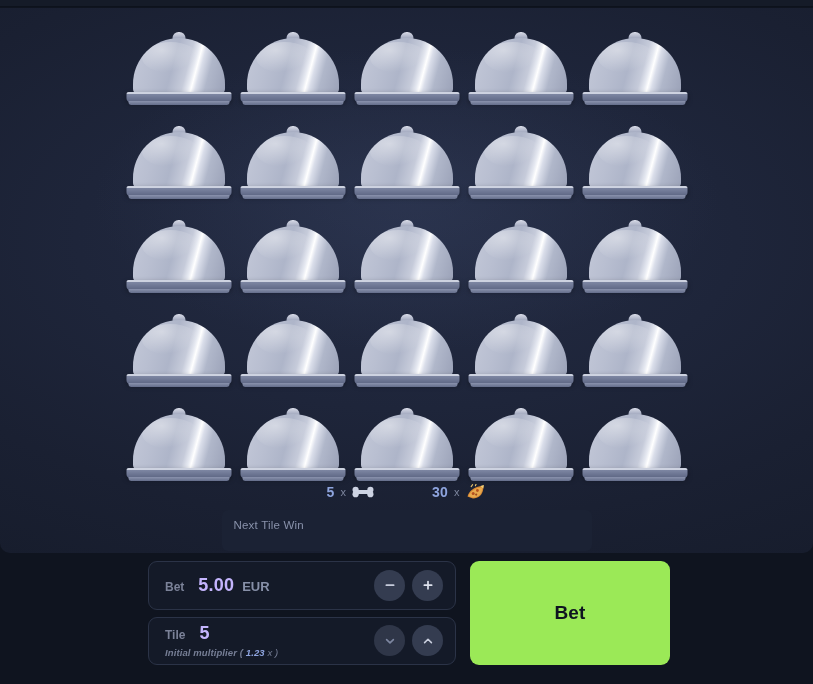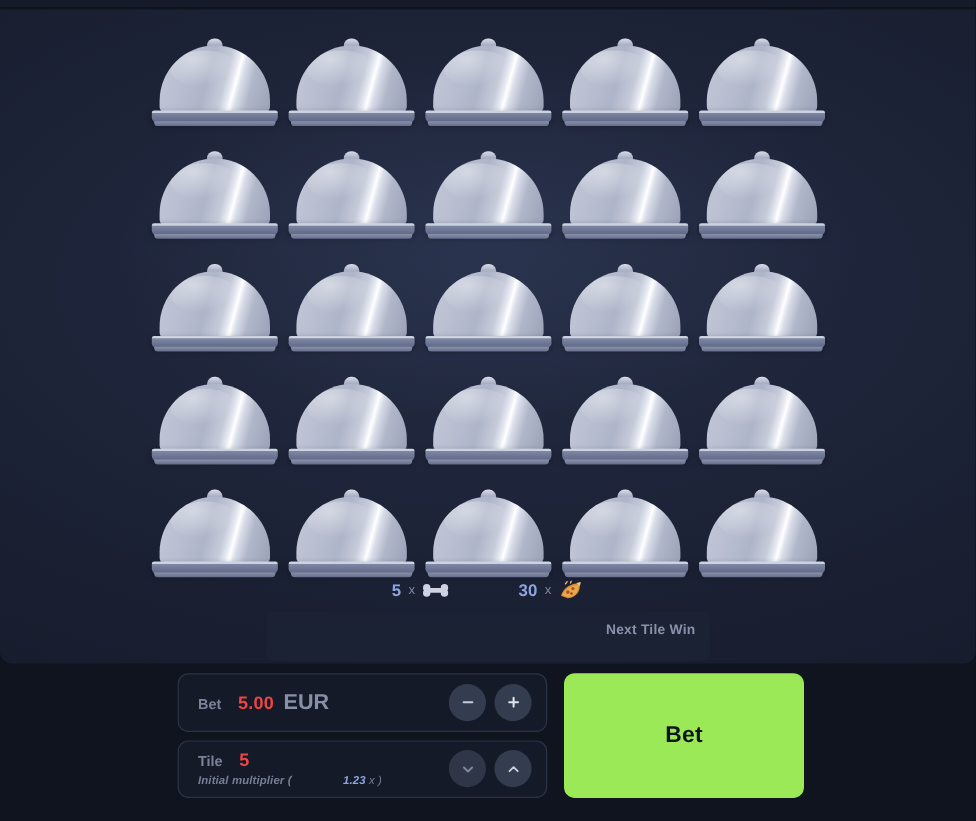--- a/index.html
+++ b/index.html
@@ -189,23 +189,22 @@
     flex: 1;
     height: 41px;
     background: #1b2234;
     border-radius: 6px;
     padding: 9px 12px;
   }
 
   .win-box .wlabel {
     font-size: 11.5px;
     color: #8992ab;
-    font-weight: bold;
+    font-weight: normal;
     letter-spacing: .2px;
-    text-align: right;
   }
 
   
   .controls {
     position: absolute;
     top: 561px;
     left: 148px;
     width: 522px;
     height: 104px;
     display: flex;
@@ -241,43 +240,43 @@
 
   .line1 { display: flex; align-items: baseline; gap: 14px; }
 
   .lbl {
     font-size: 12px;
     color: #7b8298;
     font-weight: bold;
   }
 
   .val-green {
-    font-size: 15px;
-    color: #ef4444;
+    font-size: 18px;
+    color: #c4b5fd;
     font-weight: bold;
     letter-spacing: .2px;
   }
 
   .cur {
-    font-size: 18px;
+    font-size: 13px;
     color: #8790a8;
     font-weight: bold;
     margin-left: -6px;
   }
 
   .sub {
     margin-top: 3px;
     font-size: 9.5px;
     font-style: italic;
     color: #767e95;
     font-weight: bold;
     letter-spacing: .1px;
   }
 
-  .sub .mult { color: #8ea4de; margin-left: 40px; }
+  .sub .mult { color: #8ea4de; }
   .sub .lite { color: #767e95; font-weight: normal; }
 
   .btn-pair { display: flex; gap: 7px; align-items: center; }
 
   .rbtn {
     width: 31px;
     height: 31px;
     border-radius: 50%;
     background: #343c50;
     border: none;

